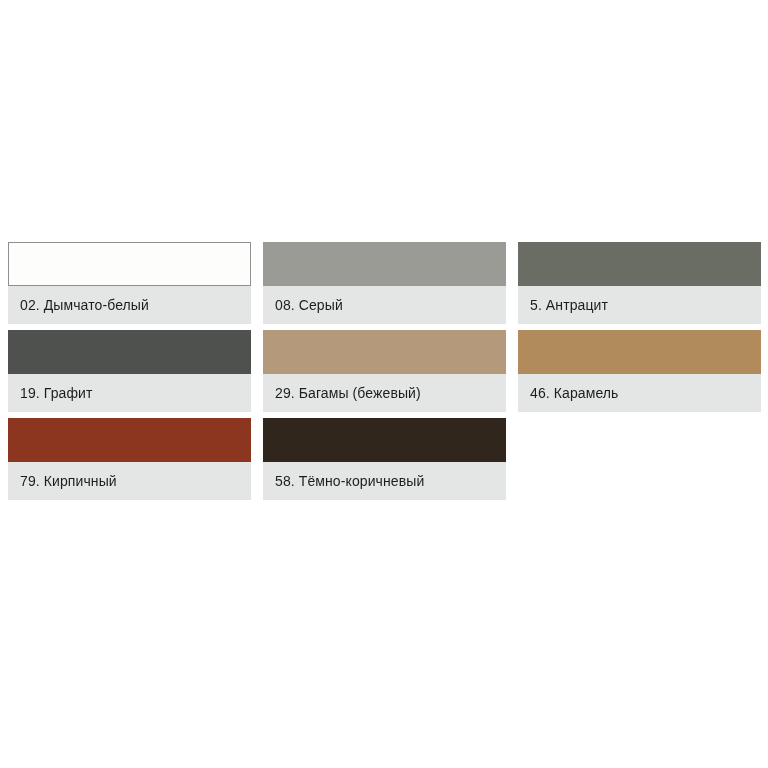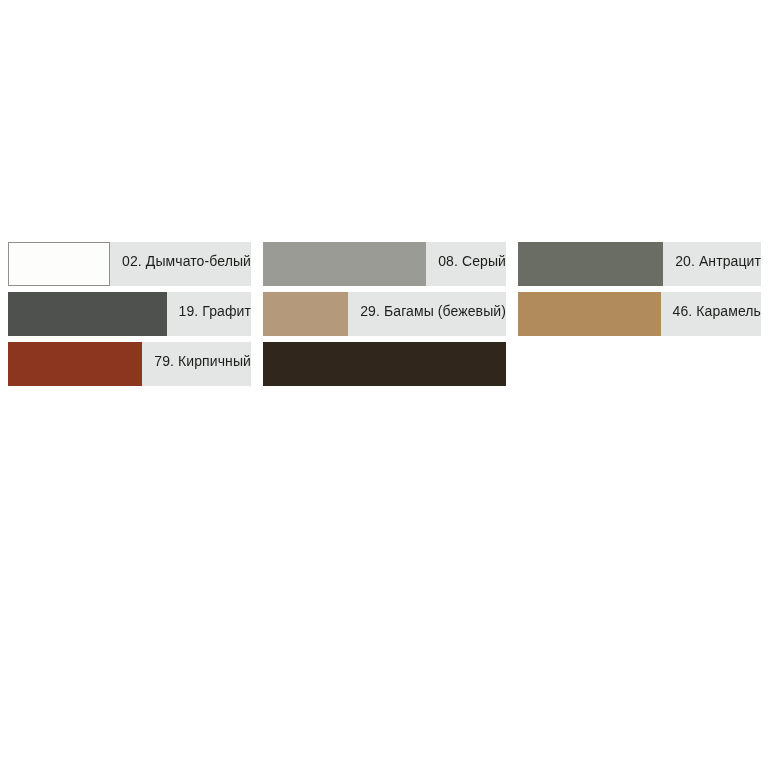--- a/index.html
+++ b/index.html
@@ -31,21 +31,21 @@
     display: grid;
     grid-template-columns: repeat(3, 243px);
     column-gap: 12px;
     row-gap: 6px;
   }
 
   .swatch-card {
     width: 243px;
     background: #e4e6e5;
     display: flex;
-    flex-direction: row;
+    flex-direction: column;
   }
 
   .swatch-color {
     width: 243px;
     height: 44px;
     box-sizing: border-box;
   }
 
   
   .swatch-color.outlined {
@@ -70,35 +70,36 @@
       <div class="swatch-card">
         <div class="swatch-color outlined" title="02. Дымчато-белый" style="background: rgb(253, 253, 251);"></div>
         <div class="swatch-label">02. Дымчато-белый</div>
       </div>
       <div class="swatch-card">
         <div class="swatch-color" title="07. Серый" style="background: rgb(155, 155, 150);"></div>
         <div class="swatch-label">08. Серый</div>
       </div>
       <div class="swatch-card">
         <div class="swatch-color" title="13. Антрацит" style="background: rgb(106, 109, 100);"></div>
-        <div class="swatch-label">20. Антрацит</div>
+        <div class="swatch-label">5. Антрацит</div>
       </div>
       <div class="swatch-card">
         <div class="swatch-color" title="16. Графит" style="background: rgb(79, 81, 79);"></div>
         <div class="swatch-label">19. Графит</div>
       </div>
       <div class="swatch-card">
         <div class="swatch-color" title="43. Багамы (бежевый)" style="background: rgb(180, 154, 122);"></div>
         <div class="swatch-label">29. Багамы (бежевый)</div>
       </div>
       <div class="swatch-card">
         <div class="swatch-color" title="46. Карамель" style="background: rgb(178, 139, 92);"></div>
         <div class="swatch-label">46. Карамель</div>
       </div>
       <div class="swatch-card">
         <div class="swatch-color" title="49. Кирпичный" style="background: rgb(140, 54, 32);"></div>
         <div class="swatch-label">79. Кирпичный</div>
       </div>
       <div class="swatch-card">
         <div class="swatch-color" title="58. Тёмно-коричневый" style="background: rgb(49, 38, 27);"></div>
+        <div class="swatch-label">58. Тёмно-коричневый</div>
       </div>
     </div>
 </div>
 
 </body></html>

